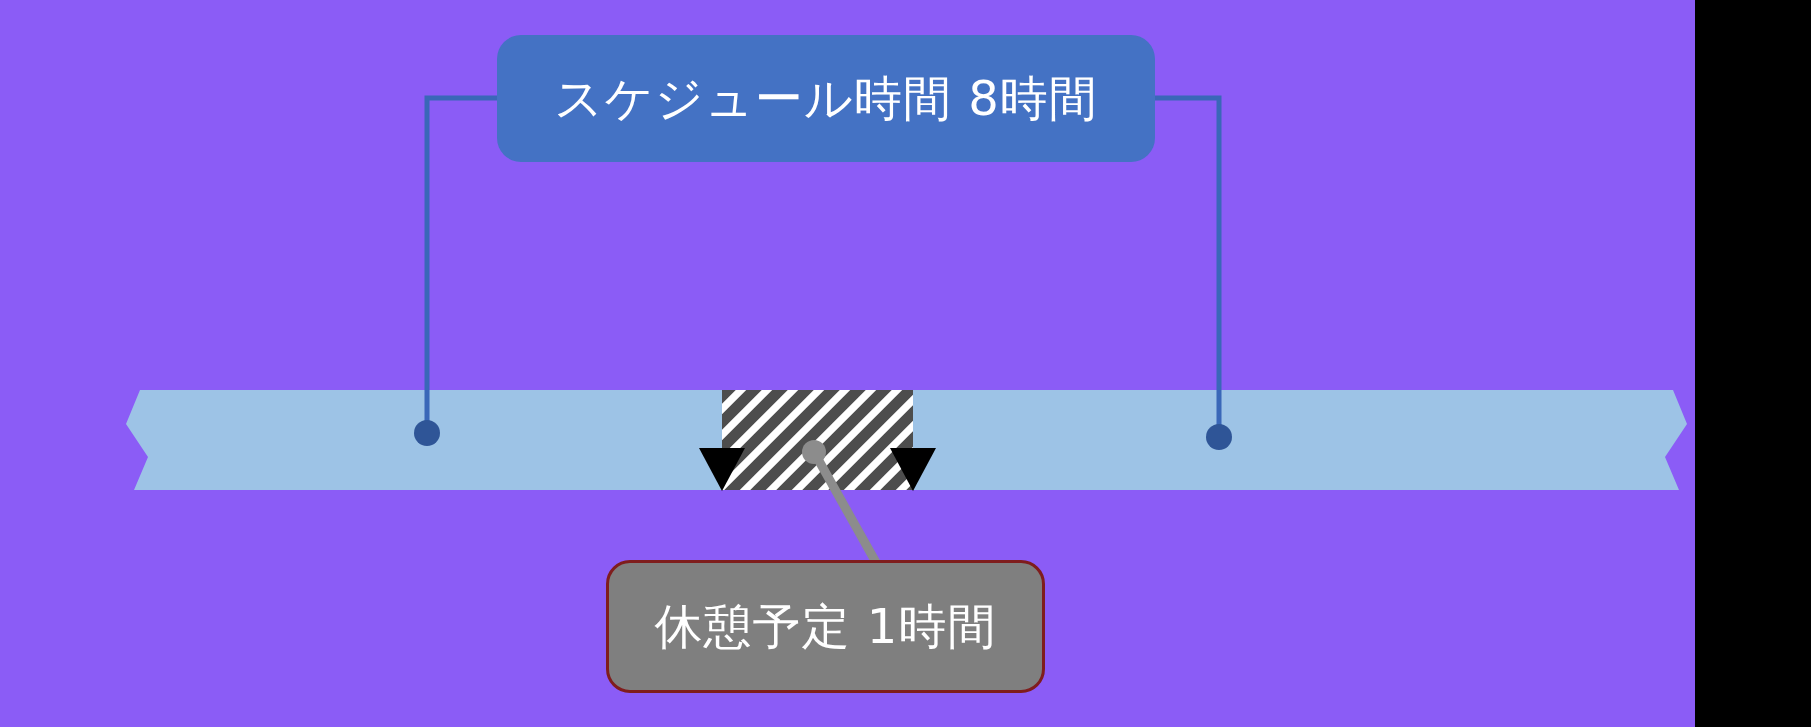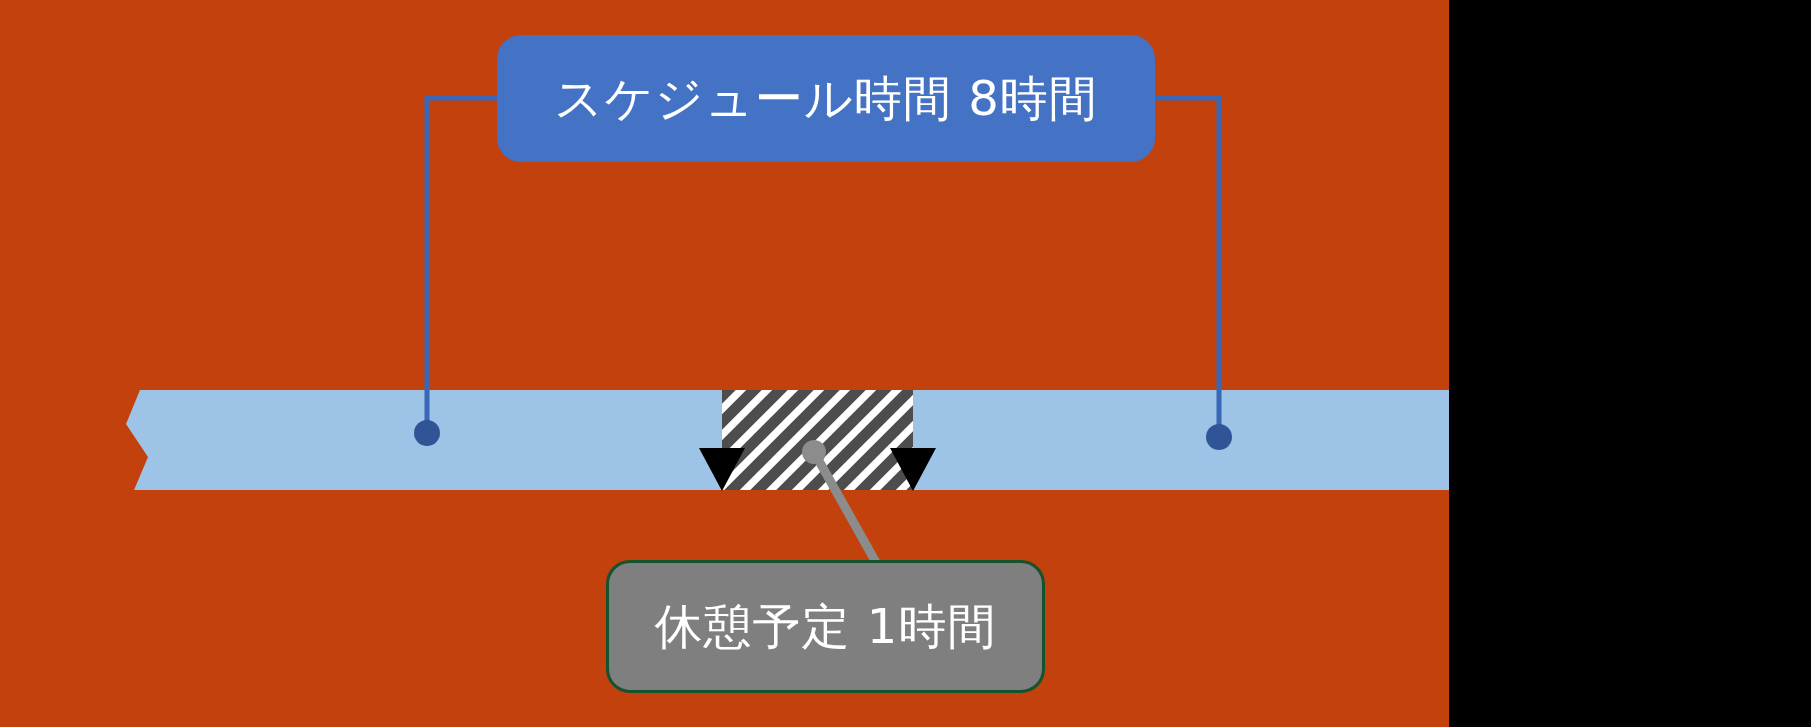--- a/index.html
+++ b/index.html
@@ -3,23 +3,23 @@
 <meta charset="utf-8">
 <style>
   html, body {
     margin: 0;
     padding: 0;
     background: #000000;
     font-family: "DejaVu Sans", "Liberation Sans", sans-serif;
   }
   .canvas {
     position: relative;
-    width: 1449px;
+    width: 1695px;
     height: 727px;
-    background: #c2410c;
+    background: #8b5cf6;
     overflow: hidden;
   }
   .diagram-svg {
     position: absolute;
     left: 0;
     top: 0;
   }
   .callout {
     position: absolute;
     display: flex;
@@ -35,21 +35,21 @@
     left: 497px;
     top: 35px;
     width: 658px;
     height: 127px;
   }
   .callout-break {
     left: 606px;
     top: 560px;
     width: 439px;
     height: 133px;
-    border: 3px solid #14532d;
+    border: 3px solid #7f1d1d;
     box-sizing: border-box;
   }
 </style>
 </head>
 <body>
 
 <div class="canvas">
 
   <svg class="diagram-svg" width="1811" height="727" viewBox="0 0 1811 727">
     <defs>

